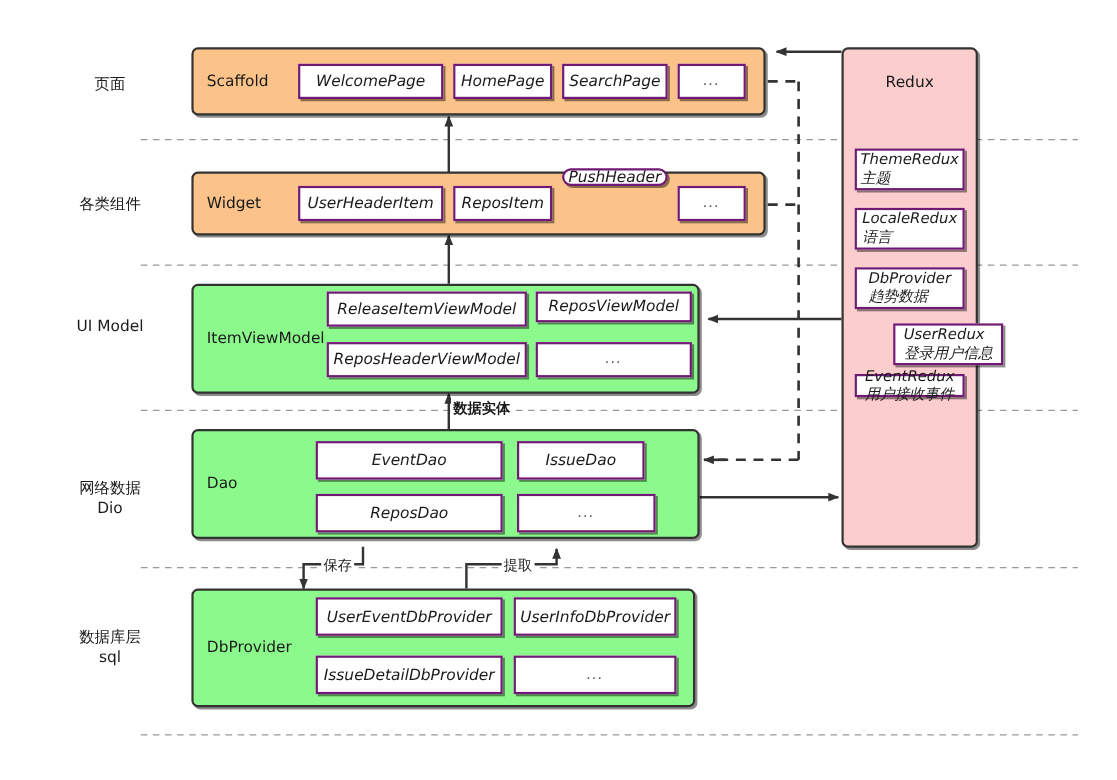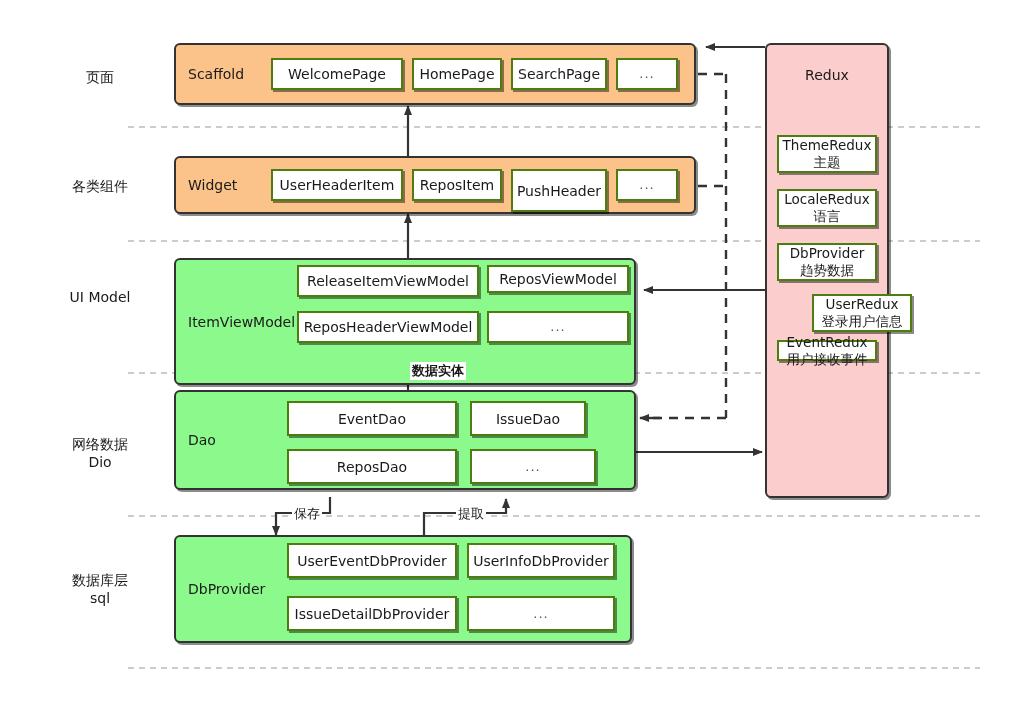--- a/index.html
+++ b/index.html
@@ -30,26 +30,27 @@
     position:absolute;font-size:14px;color:#1a1a1a;
     left:12px;top:50%;transform:translateY(-50%);
     white-space:nowrap;
   }
   .group-title.center{
     left:0;right:0;top:22px;transform:none;text-align:center;
   }
 
   
   .chip{
-    position:absolute;background:#ffffff;border:2px solid #4d7c0f;
+    position:absolute;background:#ffffff;border:2px solid #701a75;
     box-sizing:border-box;
     display:flex;align-items:center;justify-content:center;
-    font-size:14px;line-height:16px;color:#1a1a1a;text-align:center;
+    font-size:14px;line-height:16px;color:#1a1a1a;
     box-shadow:2px 2px 0 rgba(0,0,0,.45);
     white-space:pre-line;
+    font-style:italic;
   }
   .chip.ellipsis{color:#555;letter-spacing:1px;font-size:13px;}
   .chip.two-line{line-height:17px;font-size:13.5px;}
 
   
   .edge-label{
     position:absolute;font-size:13px;color:#1a1a1a;background:#ffffff;
     padding:0 2px;white-space:nowrap;
   }
   .edge-label.bold{font-weight:bold;}
@@ -119,24 +120,24 @@
 <div class="chip" style="left:271px;top:58px;width:132px;height:32px;">WelcomePage</div>
 <div class="chip" style="left:412px;top:58px;width:90px;height:32px;">HomePage</div>
 <div class="chip" style="left:511px;top:58px;width:96px;height:32px;">SearchPage</div>
 <div class="chip ellipsis" style="left:616px;top:58px;width:62px;height:32px;">...</div>
 
 <div class="group orange" style="left:174px;top:156px;width:522px;height:58px;">
   <span class="group-title">Widget</span>
 </div>
 <div class="chip" style="left:271px;top:169px;width:132px;height:32px;">UserHeaderItem</div>
 <div class="chip" style="left:412px;top:169px;width:90px;height:32px;">ReposItem</div>
-<div class="chip" style="left:511px;top:169px;width:96px;height:43px;">PushHeader</div>
+<div class="chip" style="left:511px;top:153px;width:96px;height:16px;border-radius:14px;">PushHeader</div>
 <div class="chip ellipsis" style="left:616px;top:169px;width:62px;height:32px;">...</div>
 
-<div class="group green" style="left:174px;top:258px;width:462px;height:127px;">
+<div class="group green" style="left:174px;top:258px;width:462px;height:100px;">
   <span class="group-title">ItemViewModel</span>
 </div>
 <div class="chip" style="left:297px;top:265px;width:182px;height:32px;">ReleaseItemViewModel</div>
 <div class="chip" style="left:487px;top:265px;width:142px;height:28px;">ReposViewModel</div>
 <div class="chip" style="left:297px;top:311px;width:182px;height:32px;">ReposHeaderViewModel</div>
 <div class="chip ellipsis" style="left:487px;top:311px;width:142px;height:32px;">...</div>
 
 <div class="group green" style="left:174px;top:390px;width:462px;height:100px;">
   <span class="group-title">Dao</span>
 </div>

